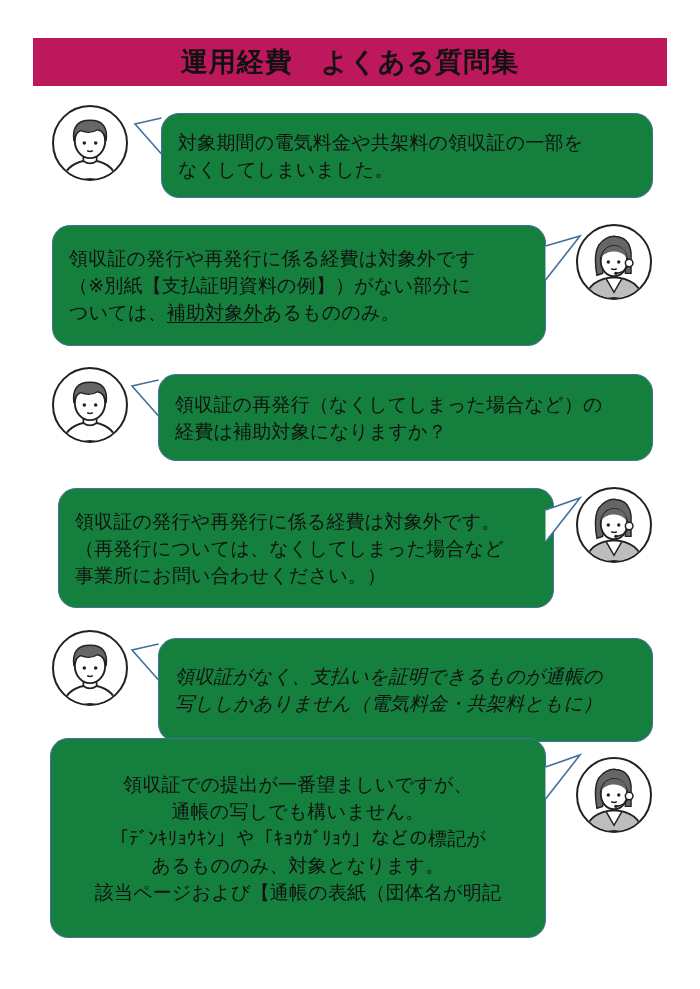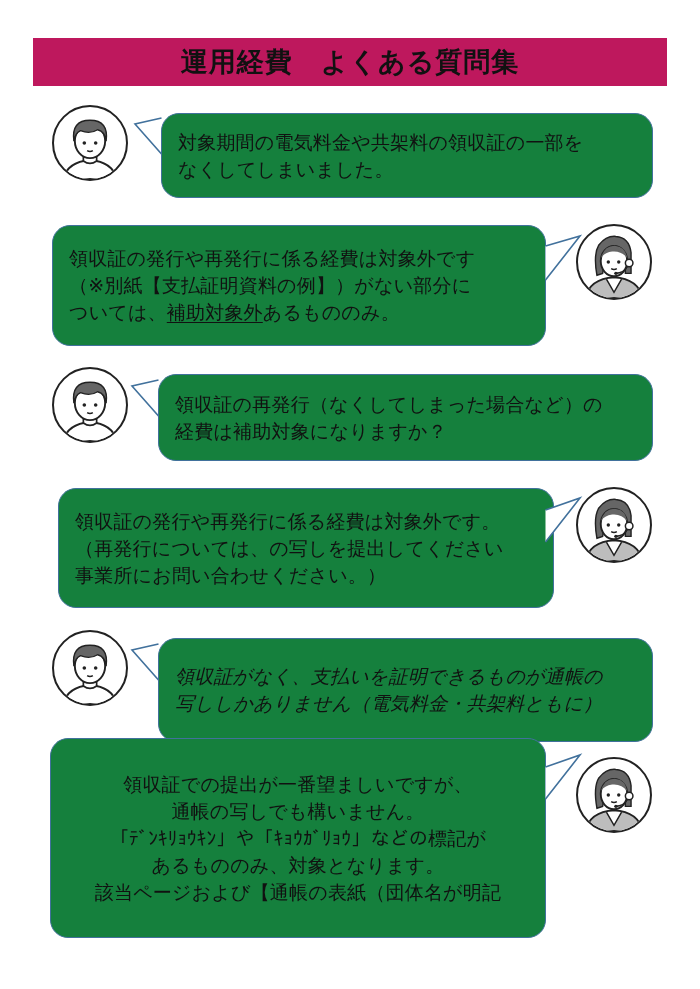--- a/index.html
+++ b/index.html
@@ -94,21 +94,21 @@
   </svg>
   <div class="bubble" style="left:158px; top:374px; width:495px; height:87px;">
     <div class="line">領収証の再発行（なくしてしまった場合など）の</div>
     <div class="line">経費は補助対象になりますか？</div>
   </div>
 </div>
 
 <div class="row">
   <div class="bubble" style="left:50px; top:488px; width:496px; height:120px;margin-left:8px;">
     <div class="line">領収証の発行や再発行に係る経費は対象外です。</div>
-    <div class="line">（再発行については、の写しを提出してください</div>
+    <div class="line">（再発行については、なくしてしまった場合など</div>
     <div class="line">事業所にお問い合わせください。）</div>
   </div>
   <svg class="tail" style="left:540px; top:490px;" width="46" height="60">
     <path d="M5.5 20 L40 8 L5.5 52" fill="#fff" stroke="#41719c" stroke-width="1.6"></path>
   </svg>
   <div class="avatar" style="left:576px; top:487px;">
       <svg>
         <use href="#operator"></use>
       </svg>
     </div>

